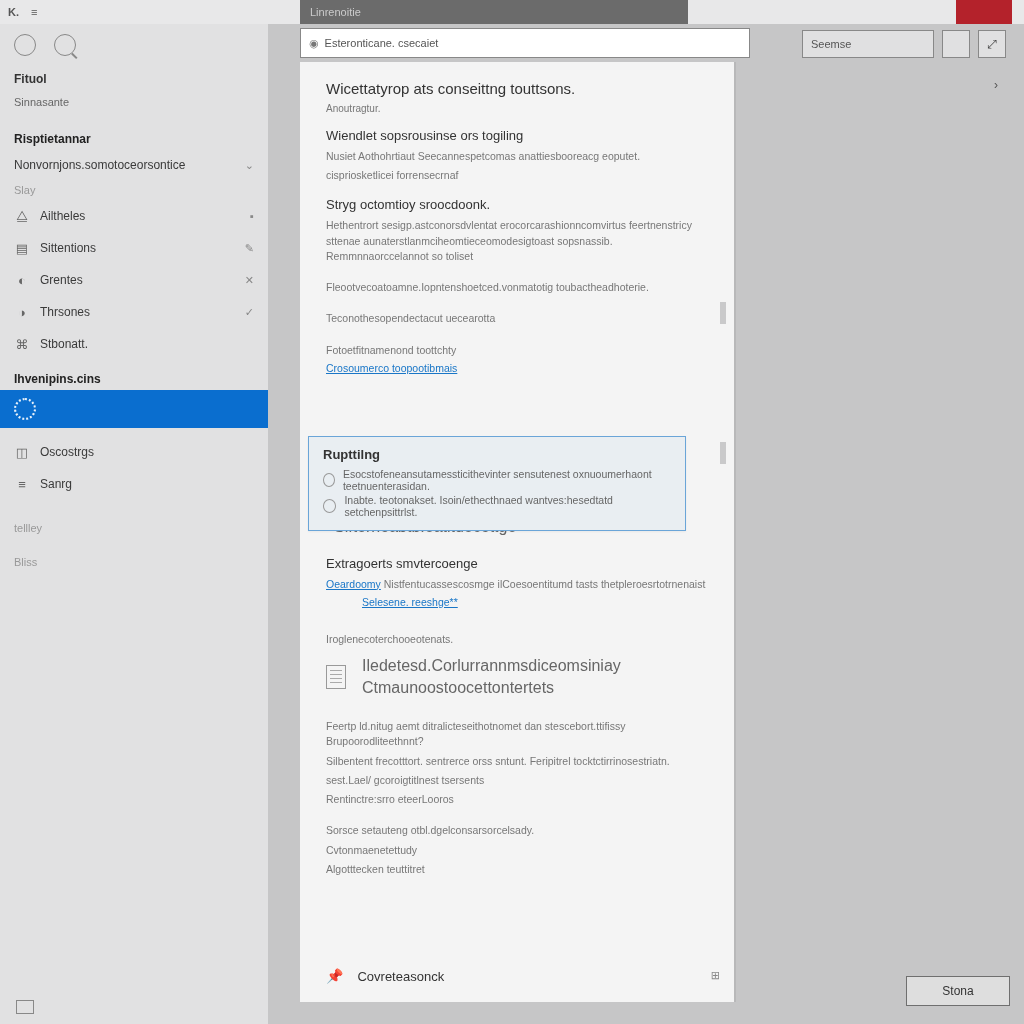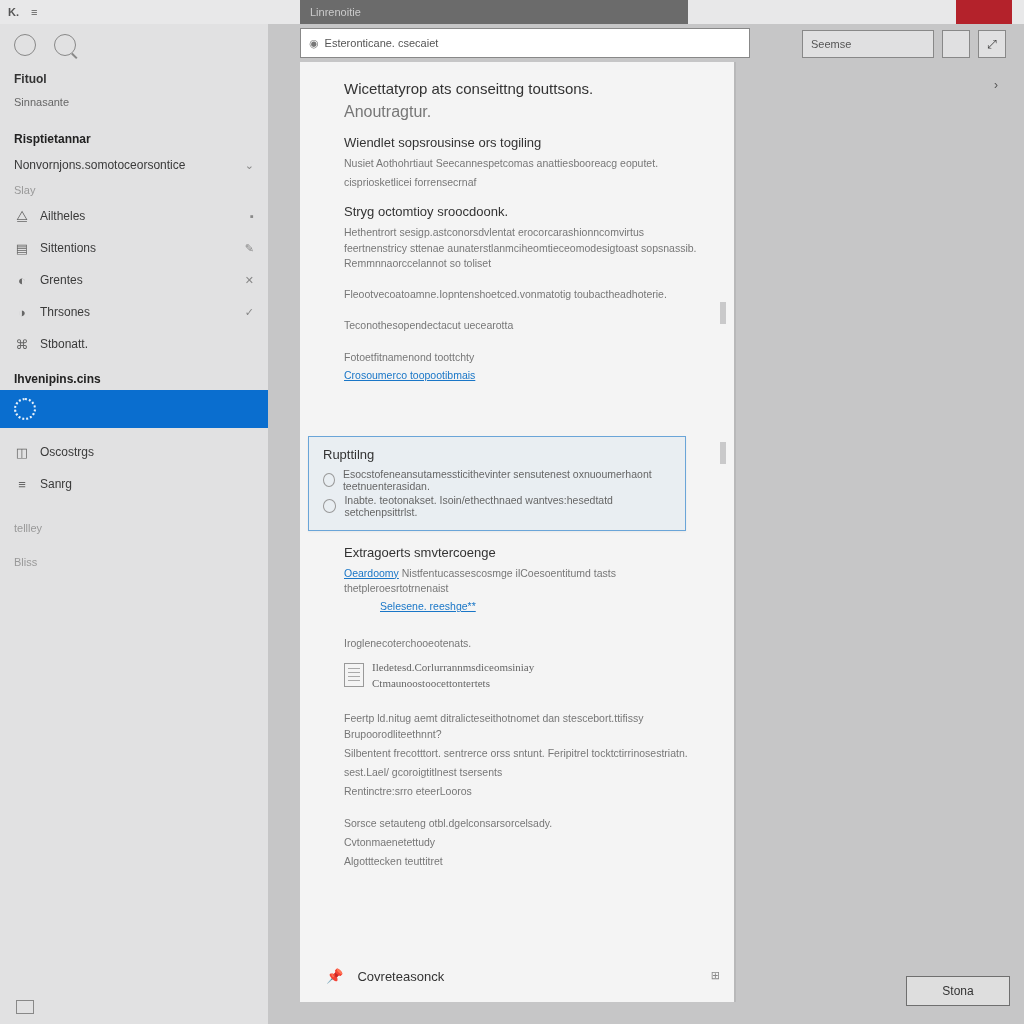--- a/index.html
+++ b/index.html
@@ -37,36 +37,36 @@
 .nav-item .nicon { width:16px; height:16px; display:inline-flex; align-items:center; justify-content:center; color:#666; font-size:13px;}
 .nav-item .chev { position:absolute; right:14px; color:#888; font-size:11px;}
 .nav-item.active { background:#0a6ecf; color:#fff; }
 .nav-item.active .nicon { border:2px dotted rgba(255,255,255,0.9); border-radius:50%; width:22px; height:22px;}
 .divider-gap { height:8px; }
 .muted { color:#999 !important; font-size:11px;}
 .footer-ico { position:absolute; bottom:10px; left:16px; width:18px; height:14px; border:1.5px solid #888; }
 
 
 .panel { position:absolute; top:62px; left:300px; width:436px; height:940px; background:#f4f4f4; border-right:2px solid #b8b8b9; font-size:11px; color:#4a4a4a; overflow:hidden; }
-.panel-inner { padding:18px 26px 0 44px; }
+.panel-inner { padding:18px 26px 0 26px; }
 h1.title { font-size:15px; color:#333; font-weight:400; margin-bottom:6px;}
-.subtitle { font-size:16px; color:#777; margin-bottom:12px;}
+.subtitle { font-size:10px; color:#777; margin-bottom:12px;}
 h2.h2 { font-size:13px; color:#333; font-weight:400; margin:14px 0 6px;}
 .para { font-size:10.5px; color:#777; line-height:1.45; margin-bottom:4px;}
 .linky { color:#1976c7; font-size:10.5px; cursor:pointer; text-decoration:underline; }
 .spacer { height:12px; }
 
 
 .callout { position:absolute; top:436px; left:308px; width:378px; border:1px solid #6aa5d8; background:#e9eef2; padding:10px 14px 12px 14px; font-size:11px; color:#444; box-shadow:0 1px 2px rgba(0,0,0,0.05);}
-.callout .ch { font-size:13px; color:#333; margin-bottom:6px; font-weight:400;}
+.callout .ch { font-size:13px; color:#333; margin-bottom:6px; font-weight:700;}
 .callout .row { display:flex; align-items:center; gap:8px; font-size:10.5px; color:#666; margin-top:2px;}
 .callout .tinyico { width:14px; height:14px; border:1px solid #999; border-radius:50%; display:inline-block;}
 
 
-.listline { font-size:11px; color:#666; margin:4px 0;font-family:Liberation Serif, serif;}
+.listline { font-size:16px; color:#666; margin:4px 8px;}
 
 
 .gutter-ico { position:absolute; width:6px; height:22px; background:#c9c9ca; }
 
 
 .panel-footer { position:absolute; bottom:18px; left:26px; right:26px; display:flex; align-items:center; gap:14px; }
 .panel-footer .pin { font-size:14px; color:#555;}
 .panel-footer .txt { font-size:13px; color:#333;}
 .pf-right { position:absolute; bottom:20px; right:14px; font-size:11px; color:#888; }
 

